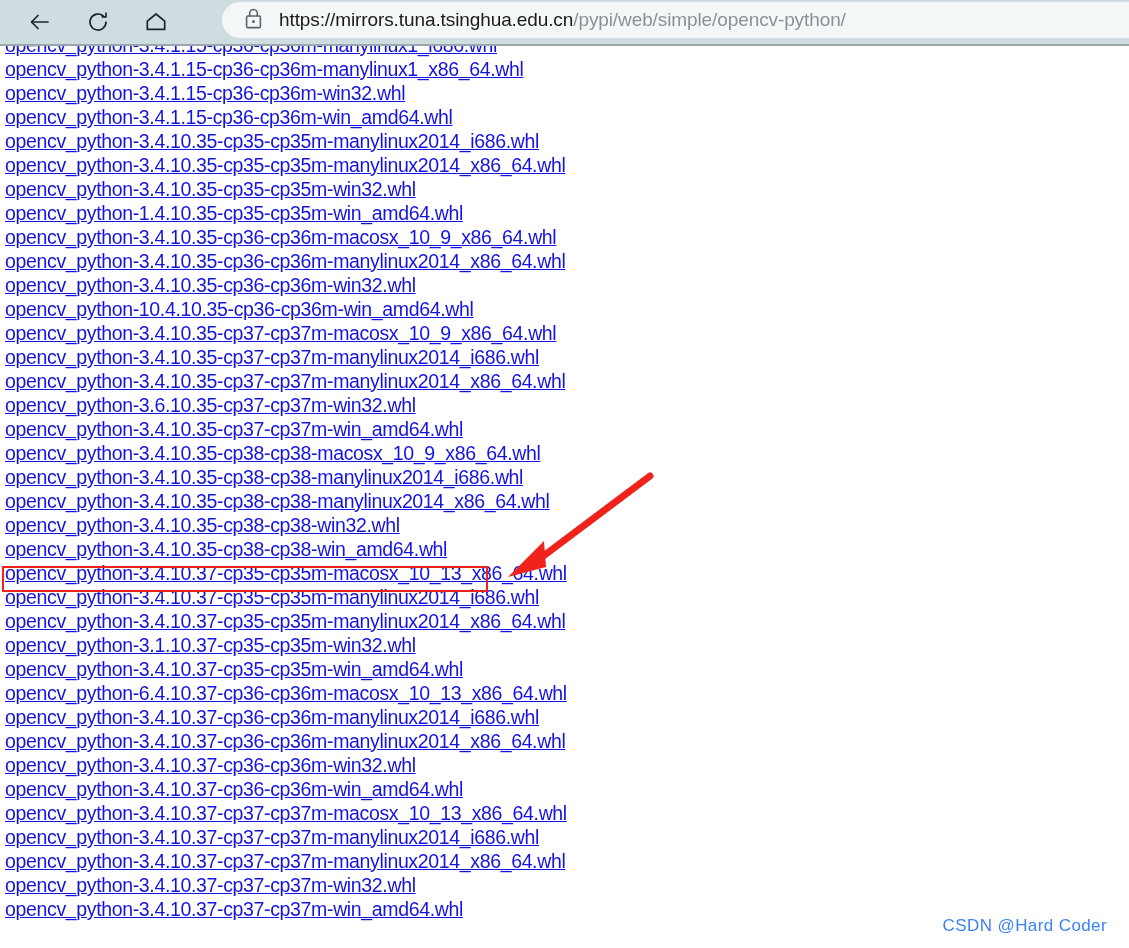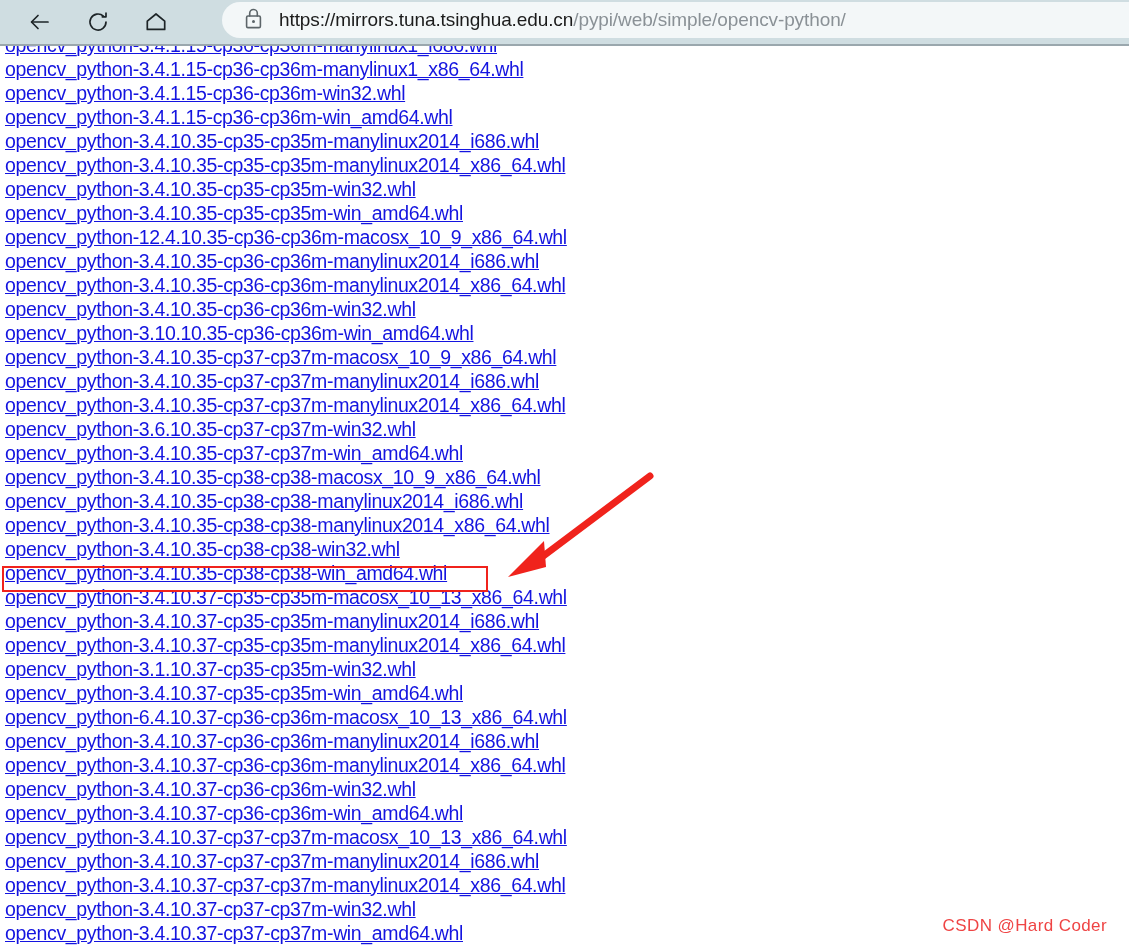--- a/index.html
+++ b/index.html
@@ -129,21 +129,21 @@
     height: 115px;
     pointer-events: none;
     z-index: 3;
   }
 
   
   #watermark {
     position: absolute;
     right: 22px;
     bottom: 12px;
-    color: #ef4444;
+    color: #3b82f6;
     font-family: "Liberation Sans", sans-serif;
     font-size: 17px;
     letter-spacing: 0.4px;
     z-index: 4;
     user-select: none;
   }
 </style>
 </head>
 <body>
 
@@ -192,26 +192,25 @@
 <div id="page-content">
 
   <ul id="link-list">
       <li class="link-row"><a class="pkg-link" href="#">opencv_python-3.4.1.15-cp36-cp36m-manylinux1_i686.whl</a></li>
       <li class="link-row"><a class="pkg-link" href="#">opencv_python-3.4.1.15-cp36-cp36m-manylinux1_x86_64.whl</a></li>
       <li class="link-row"><a class="pkg-link" href="#">opencv_python-3.4.1.15-cp36-cp36m-win32.whl</a></li>
       <li class="link-row"><a class="pkg-link" href="#">opencv_python-3.4.1.15-cp36-cp36m-win_amd64.whl</a></li>
       <li class="link-row"><a class="pkg-link" href="#">opencv_python-3.4.10.35-cp35-cp35m-manylinux2014_i686.whl</a></li>
       <li class="link-row"><a class="pkg-link" href="#">opencv_python-3.4.10.35-cp35-cp35m-manylinux2014_x86_64.whl</a></li>
       <li class="link-row"><a class="pkg-link" href="#">opencv_python-3.4.10.35-cp35-cp35m-win32.whl</a></li>
-      <li class="link-row"><a class="pkg-link" href="#">opencv_python-3.4.10.35-cp35-cp35m-win_amd64.whl</a></li>
-      <li class="link-row"><a class="pkg-link" href="#">opencv_python-12.4.10.35-cp36-cp36m-macosx_10_9_x86_64.whl</a></li>
-      <li class="link-row"><a class="pkg-link" href="#">opencv_python-3.4.10.35-cp36-cp36m-manylinux2014_i686.whl</a></li>
+      <li class="link-row"><a class="pkg-link" href="#">opencv_python-1.4.10.35-cp35-cp35m-win_amd64.whl</a></li>
+      <li class="link-row"><a class="pkg-link" href="#">opencv_python-3.4.10.35-cp36-cp36m-macosx_10_9_x86_64.whl</a></li>
       <li class="link-row"><a class="pkg-link" href="#">opencv_python-3.4.10.35-cp36-cp36m-manylinux2014_x86_64.whl</a></li>
       <li class="link-row"><a class="pkg-link" href="#">opencv_python-3.4.10.35-cp36-cp36m-win32.whl</a></li>
-      <li class="link-row"><a class="pkg-link" href="#">opencv_python-3.10.10.35-cp36-cp36m-win_amd64.whl</a></li>
+      <li class="link-row"><a class="pkg-link" href="#">opencv_python-10.4.10.35-cp36-cp36m-win_amd64.whl</a></li>
       <li class="link-row"><a class="pkg-link" href="#">opencv_python-3.4.10.35-cp37-cp37m-macosx_10_9_x86_64.whl</a></li>
       <li class="link-row"><a class="pkg-link" href="#">opencv_python-3.4.10.35-cp37-cp37m-manylinux2014_i686.whl</a></li>
       <li class="link-row"><a class="pkg-link" href="#">opencv_python-3.4.10.35-cp37-cp37m-manylinux2014_x86_64.whl</a></li>
       <li class="link-row"><a class="pkg-link" href="#">opencv_python-3.6.10.35-cp37-cp37m-win32.whl</a></li>
       <li class="link-row"><a class="pkg-link" href="#">opencv_python-3.4.10.35-cp37-cp37m-win_amd64.whl</a></li>
       <li class="link-row"><a class="pkg-link" href="#">opencv_python-3.4.10.35-cp38-cp38-macosx_10_9_x86_64.whl</a></li>
       <li class="link-row"><a class="pkg-link" href="#">opencv_python-3.4.10.35-cp38-cp38-manylinux2014_i686.whl</a></li>
       <li class="link-row"><a class="pkg-link" href="#">opencv_python-3.4.10.35-cp38-cp38-manylinux2014_x86_64.whl</a></li>
       <li class="link-row"><a class="pkg-link" href="#">opencv_python-3.4.10.35-cp38-cp38-win32.whl</a></li>
       <li class="link-row highlighted"><a class="pkg-link" href="#">opencv_python-3.4.10.35-cp38-cp38-win_amd64.whl</a></li>

